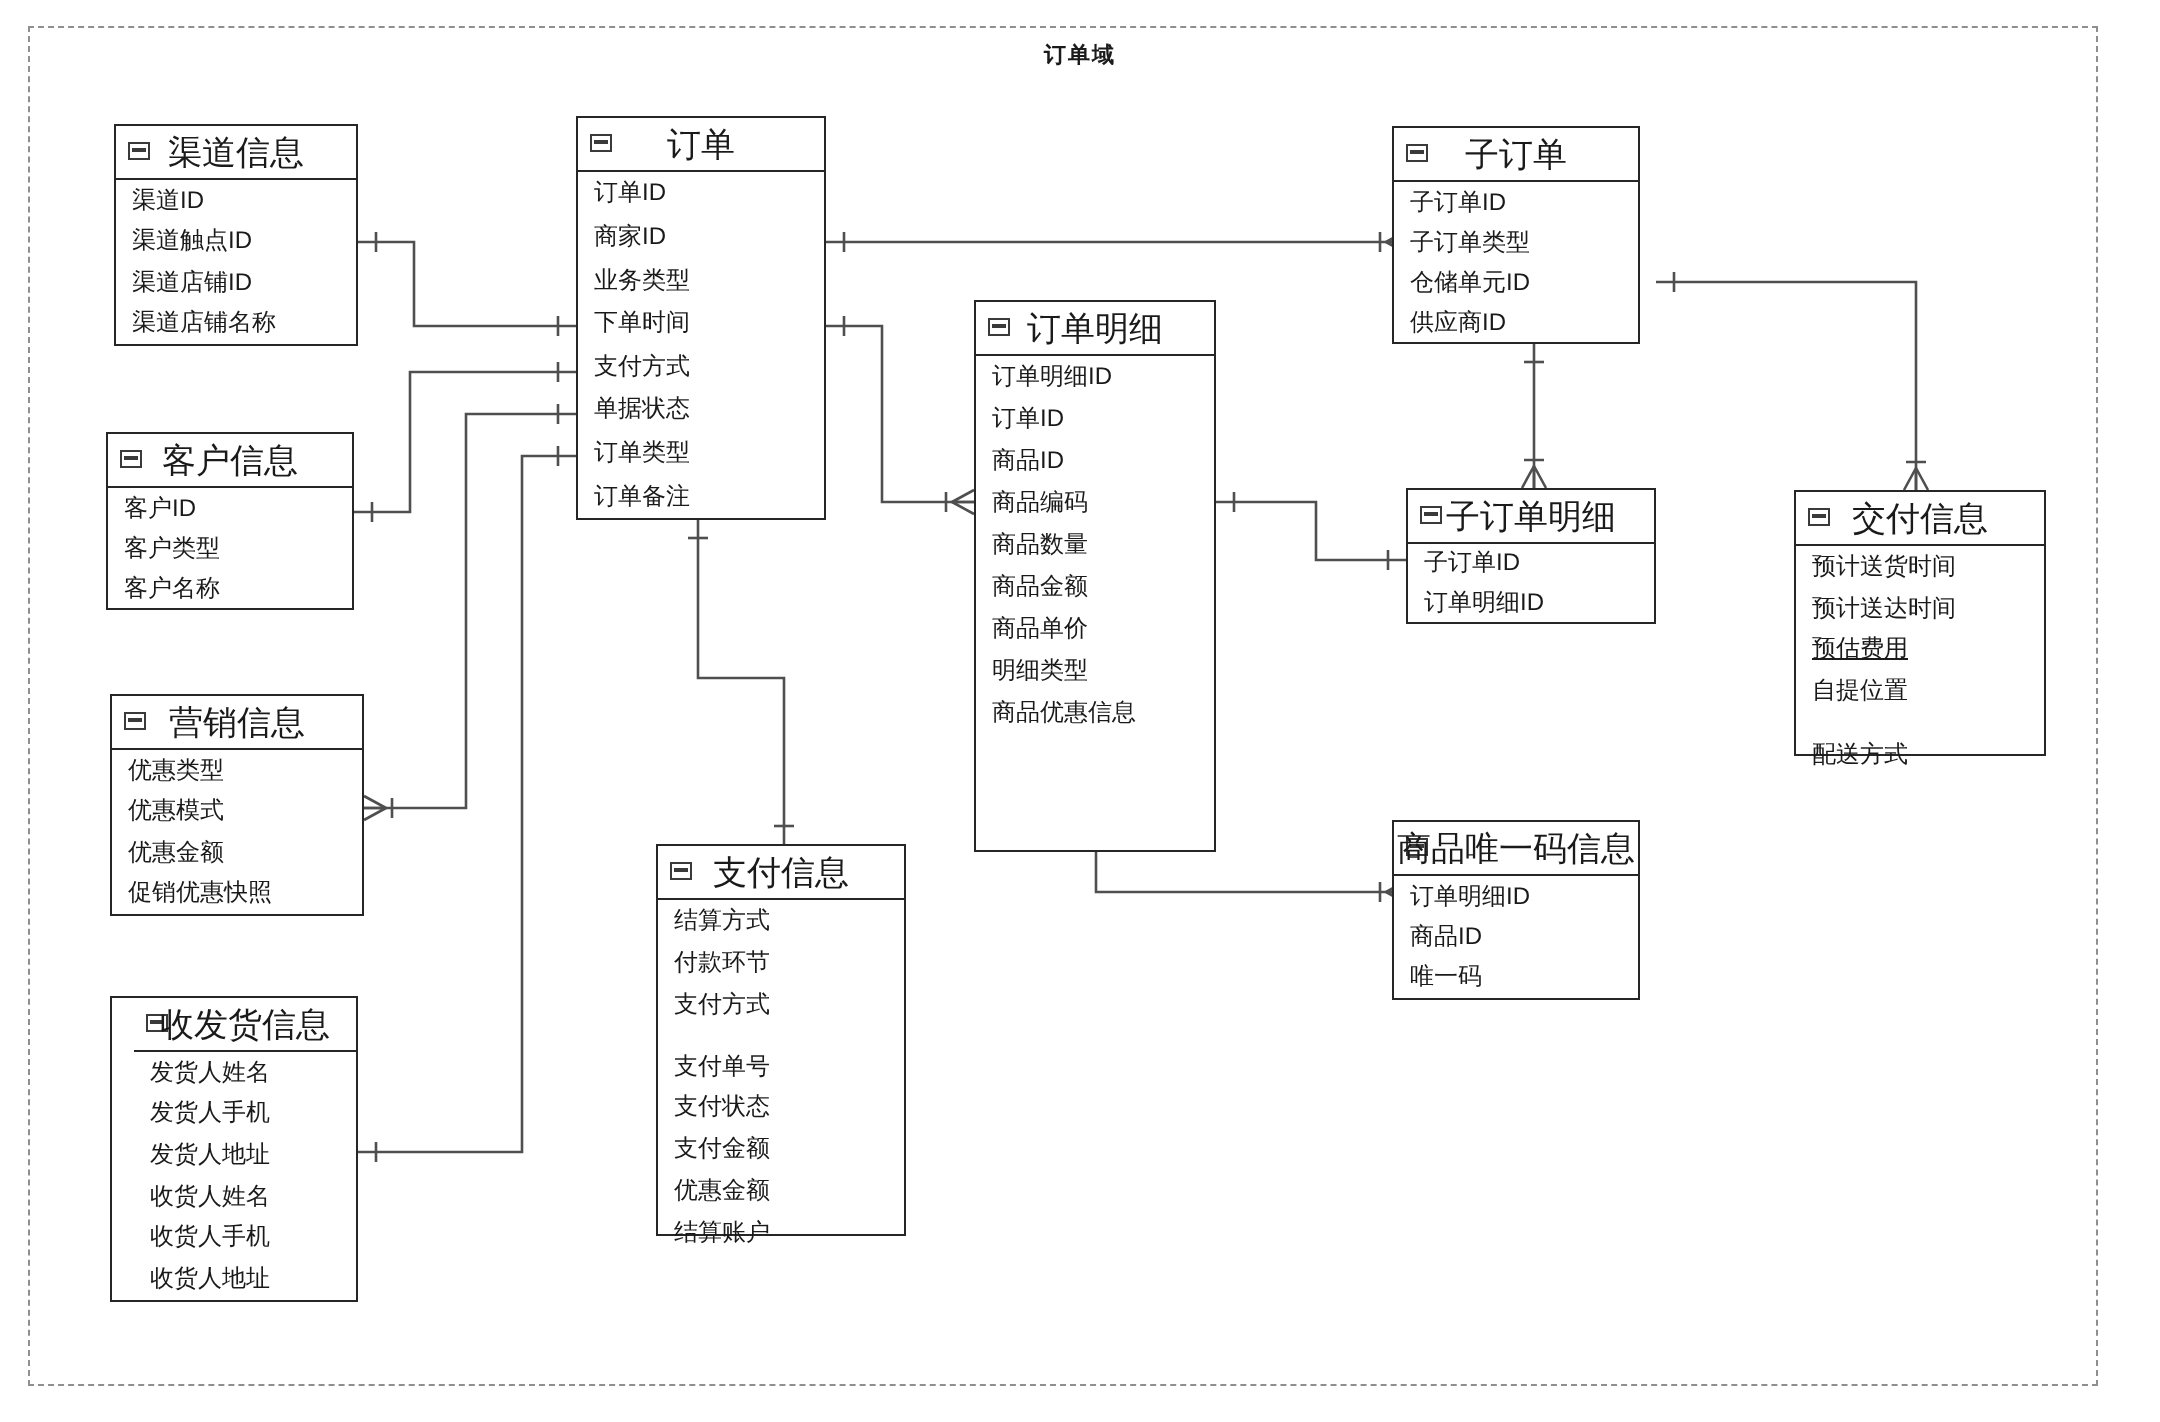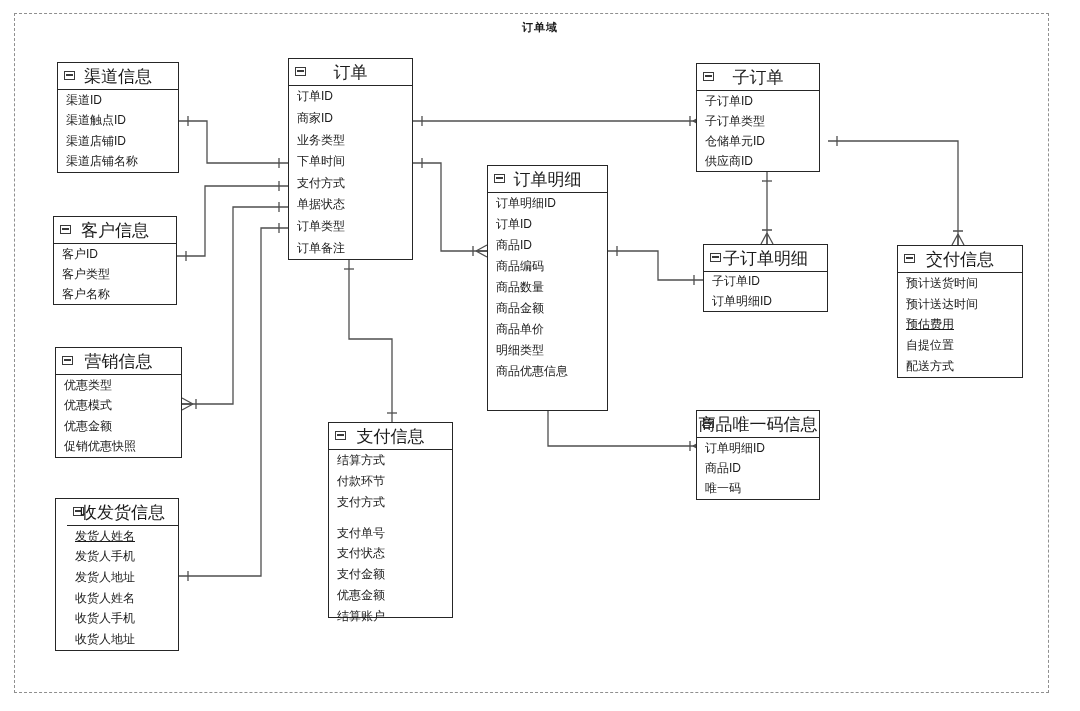--- a/index.html
+++ b/index.html
@@ -138,21 +138,21 @@
       <div class="entity-field" style="height: 20.5px;">优惠金额</div>
       <div class="entity-field" style="height: 20.5px;">促销优惠快照</div>
     </div>
     <div class="entity" style="left: 55px; top: 498px; width: 124px; height: 153px; padding-left: 11px;">
       <div class="entity-header">
         <span class="entity-icon">
           <span></span>
         </span>
         <span class="entity-title">收发货信息</span>
       </div>
-      <div class="entity-field" style="height: 20.6667px; text-decoration: underline;">发货人姓名</div>
+      <div class="entity-field" style="height: 20.6667px;">发货人姓名</div>
       <div class="entity-field" style="height: 20.6667px;">发货人手机</div>
       <div class="entity-field" style="height: 20.6667px;">发货人地址</div>
       <div class="entity-field" style="height: 20.6667px;">收货人姓名</div>
       <div class="entity-field" style="height: 20.6667px;">收货人手机</div>
       <div class="entity-field" style="height: 20.6667px;">收货人地址</div>
     </div>
     <div class="entity" style="left: 288px; top: 58px; width: 125px; height: 202px;">
       <div class="entity-header">
         <span class="entity-icon">
           <span></span>
@@ -161,21 +161,21 @@
       </div>
       <div class="entity-field" style="height: 21.625px;">订单ID</div>
       <div class="entity-field" style="height: 21.625px;">商家ID</div>
       <div class="entity-field" style="height: 21.625px;">业务类型</div>
       <div class="entity-field" style="height: 21.625px;">下单时间</div>
       <div class="entity-field" style="height: 21.625px;">支付方式</div>
       <div class="entity-field" style="height: 21.625px;">单据状态</div>
       <div class="entity-field" style="height: 21.625px;">订单类型</div>
       <div class="entity-field" style="height: 21.625px;">订单备注</div>
     </div>
-    <div class="entity" style="left: 487px; top: 165px; width: 121px; height: 246px;">
+    <div class="entity" style="left: 487px; top: 150px; width: 121px; height: 276px;">
       <div class="entity-header">
         <span class="entity-icon">
           <span></span>
         </span>
         <span class="entity-title">订单明细</span>
       </div>
       <div class="entity-field" style="height: 21px;">订单明细ID</div>
       <div class="entity-field" style="height: 21px;">订单ID</div>
       <div class="entity-field" style="height: 21px;">商品ID</div>
       <div class="entity-field" style="height: 21px;">商品编码</div>
@@ -227,21 +227,21 @@
       <div class="entity-header">
         <span class="entity-icon">
           <span></span>
         </span>
         <span class="entity-title">交付信息</span>
       </div>
       <div class="entity-field" style="height: 20.8px;">预计送货时间</div>
       <div class="entity-field" style="height: 20.8px;">预计送达时间</div>
       <div class="entity-field" style="height: 20.8px; text-decoration: underline;">预估费用</div>
       <div class="entity-field" style="height: 20.8px;">自提位置</div>
-      <div class="entity-field" style="height: 20.8px;">配送方式</div>
+      <div class="entity-field" style="height: 20.8px; margin-top: 11px;">配送方式</div>
     </div>
     <div class="entity" style="left: 696px; top: 410px; width: 124px; height: 90px;">
       <div class="entity-header">
         <span class="entity-icon">
           <span></span>
         </span>
         <span class="entity-title">商品唯一码信息</span>
       </div>
       <div class="entity-field" style="height: 20.3333px;">订单明细ID</div>
       <div class="entity-field" style="height: 20.3333px;">商品ID</div>

